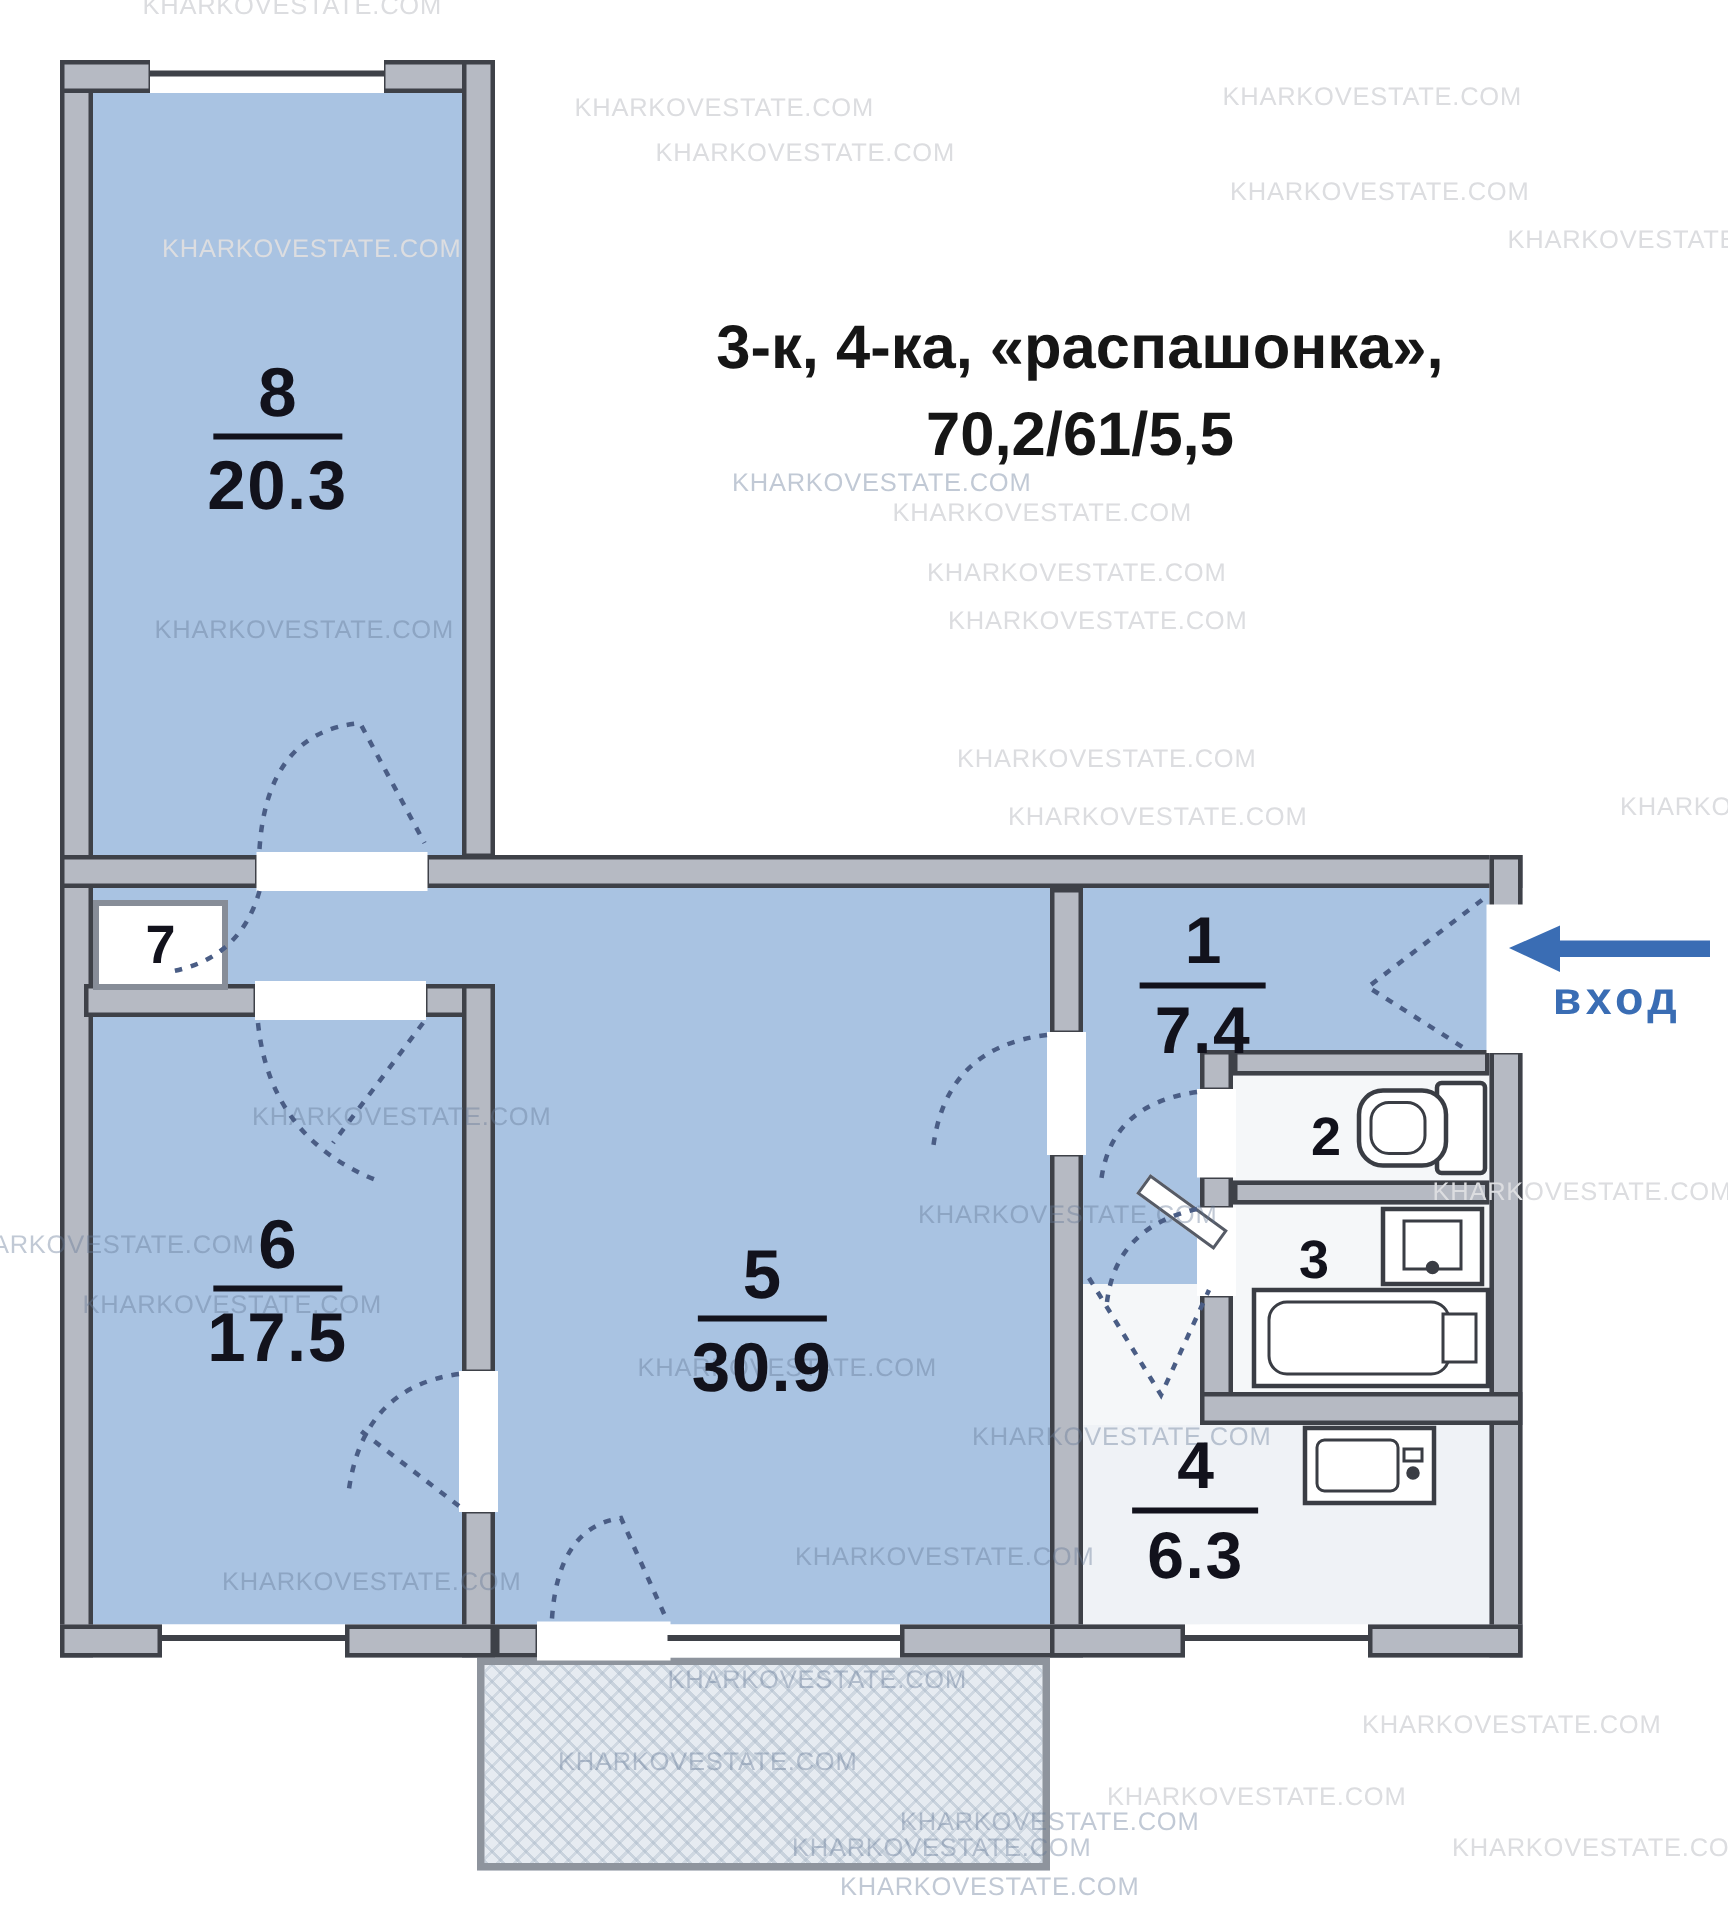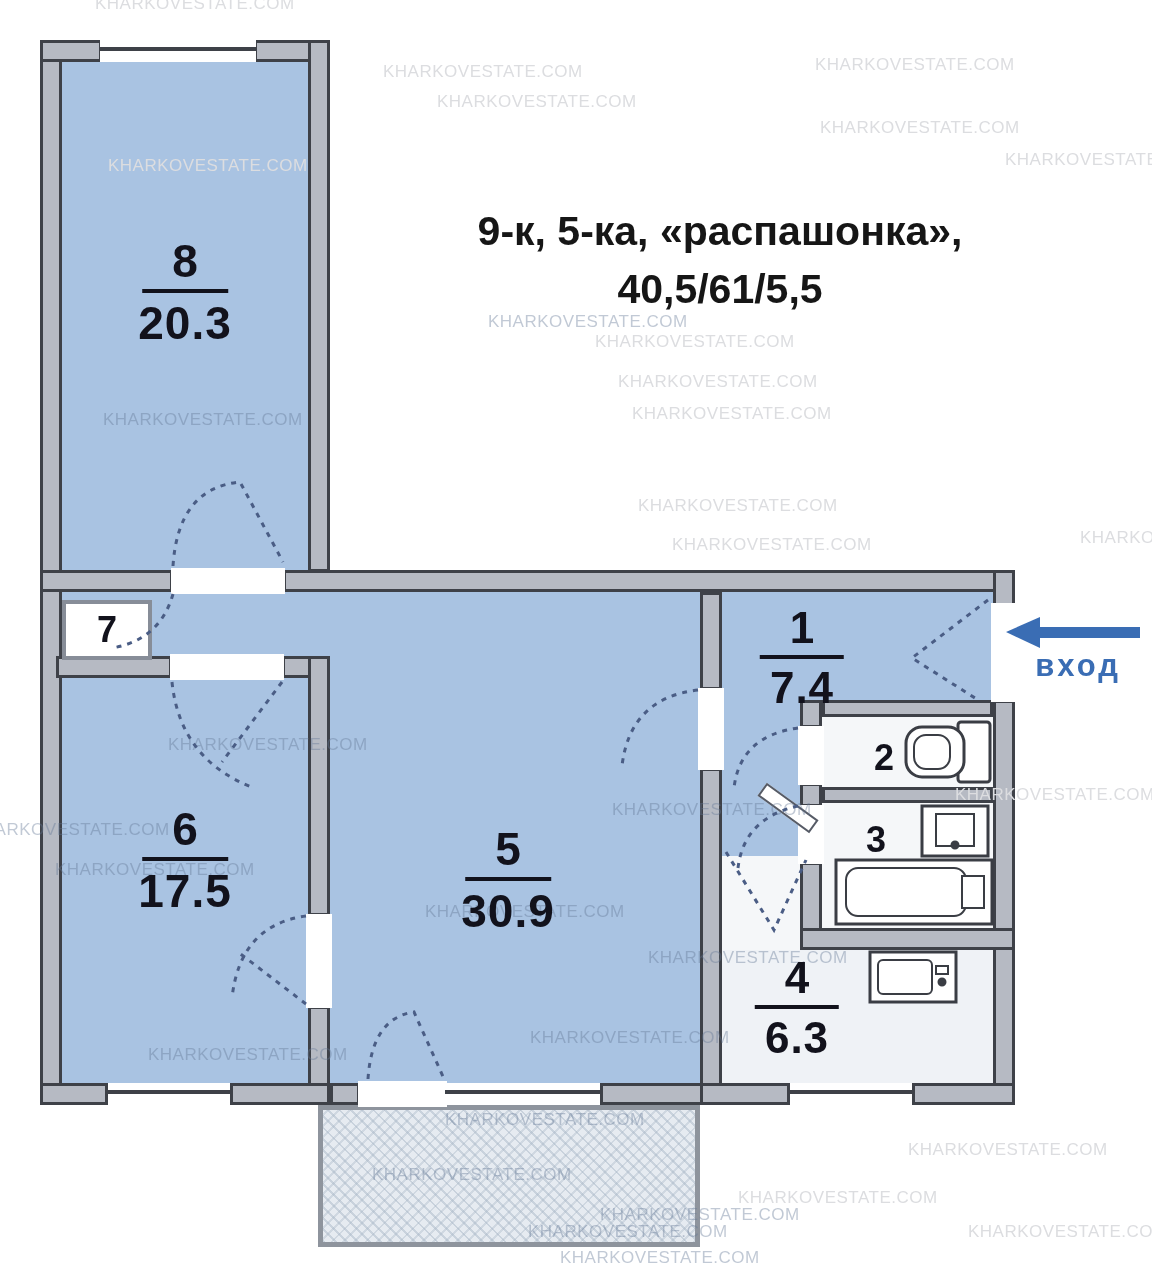--- a/index.html
+++ b/index.html
@@ -106,22 +106,22 @@
   <div class="gap" style="left:798px;top:726px;width:26px;height:59px;"></div>
   <div class="gap" style="left:798px;top:805px;width:26px;height:59px;"></div>
 
   <div class="doorleaf" style="left:756px;top:800px;width:64px;height:16px;transform:rotate(36deg);"></div>
 
   <div class="box7" style="left:62px;top:600px;width:90px;height:60px;">
     <span>7</span>
   </div>
 
   <div class="title">
-    <div>9-к, 5-ка, «распашонка»,</div>
-    <div>40,5/61/5,5</div>
+    <div>3-к, 4-ка, «распашонка»,</div>
+    <div>70,2/61/5,5</div>
   </div>
 
   <div class="rlabel" style="left:185px;top:238px;">
     <span class="num">8</span>
     <span class="area">20.3</span>
   </div>
   <div class="rlabel" style="left:185px;top:806px;">
     <span class="num">6</span>
     <span class="area">17.5</span>
   </div>

